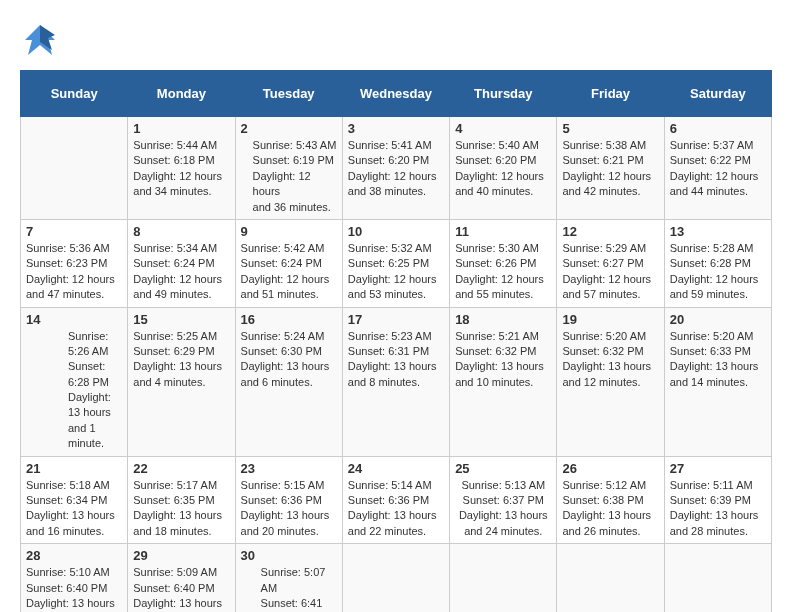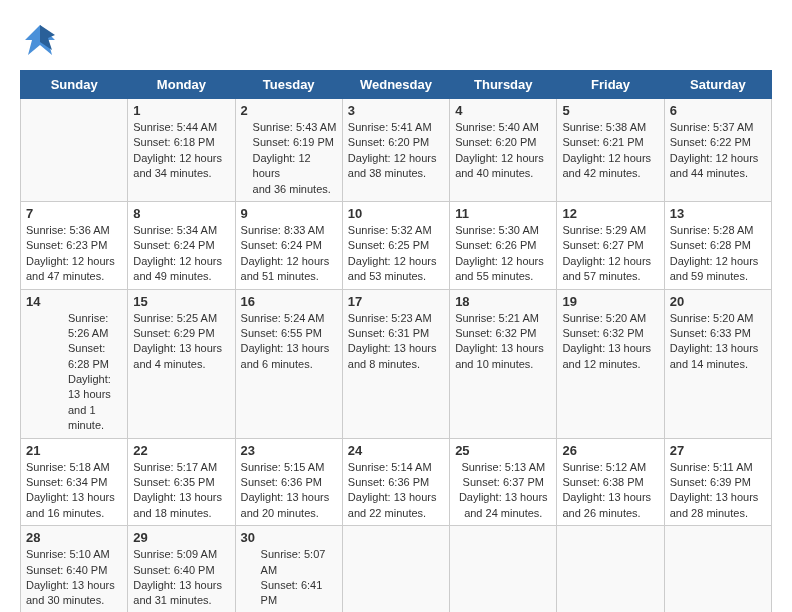--- a/index.html
+++ b/index.html
@@ -41,21 +41,21 @@
     }
     table {
       width: 100%;
       border-collapse: collapse;
       font-size: 11px;
     }
     thead tr th {
       background-color: #2a6099;
       color: #fff;
       text-align: center;
-      padding: 6px 4px;
+      padding: 15px 4px;
       font-size: 13px;
       font-weight: bold;
       border: 1px solid #2a6099;
     }
     tbody tr td {
       border: 1px solid #ccc;
       vertical-align: top;
       padding: 4px 5px;
       width: calc(100% / 7);
       min-height: 80px;
@@ -172,21 +172,21 @@
         </td>
         <td>
           <span class="day-number">8</span>
           <div class="day-info" style="white-space: pre-line;">Sunrise: 5:34 AM
 Sunset: 6:24 PM
 Daylight: 12 hours
 and 49 minutes.</div>
         </td>
         <td>
           <span class="day-number">9</span>
-          <div class="day-info" style="white-space: pre-line;">Sunrise: 8:33 AM
+          <div class="day-info" style="white-space: pre-line;">Sunrise: 5:42 AM
 Sunset: 6:24 PM
 Daylight: 12 hours
 and 51 minutes.</div>
         </td>
         <td>
           <span class="day-number">10</span>
           <div class="day-info" style="white-space: pre-line;">Sunrise: 5:32 AM
 Sunset: 6:25 PM
 Daylight: 12 hours
 and 53 minutes.</div>
@@ -224,21 +224,21 @@
         <td>
           <span class="day-number">15</span>
           <div class="day-info" style="white-space: pre-line;">Sunrise: 5:25 AM
 Sunset: 6:29 PM
 Daylight: 13 hours
 and 4 minutes.</div>
         </td>
         <td>
           <span class="day-number">16</span>
           <div class="day-info" style="white-space: pre-line;">Sunrise: 5:24 AM
-Sunset: 6:55 PM
+Sunset: 6:30 PM
 Daylight: 13 hours
 and 6 minutes.</div>
         </td>
         <td>
           <span class="day-number">17</span>
           <div class="day-info" style="white-space: pre-line;">Sunrise: 5:23 AM
 Sunset: 6:31 PM
 Daylight: 13 hours
 and 8 minutes.</div>
         </td>

